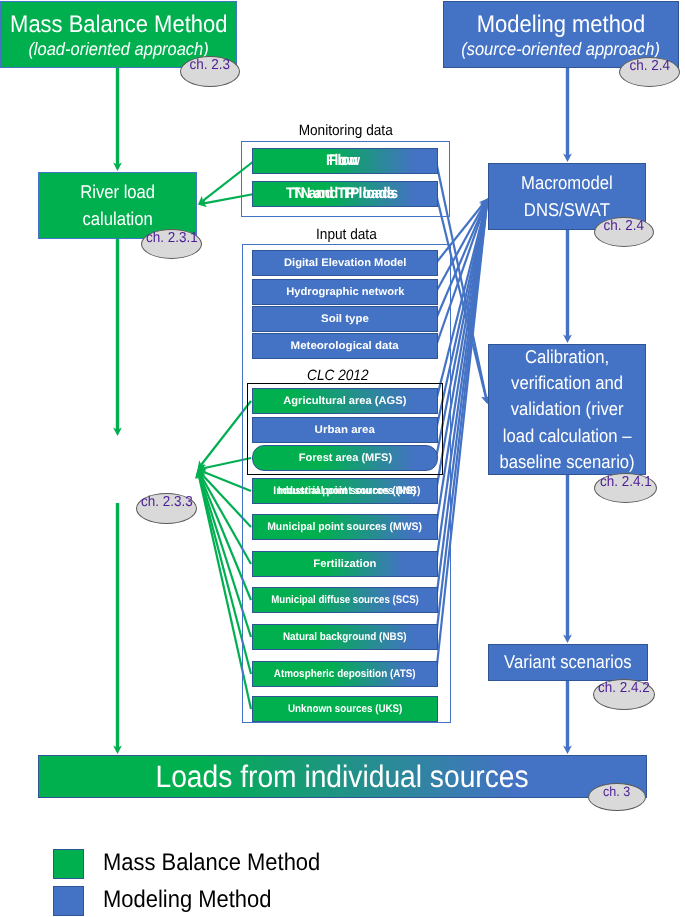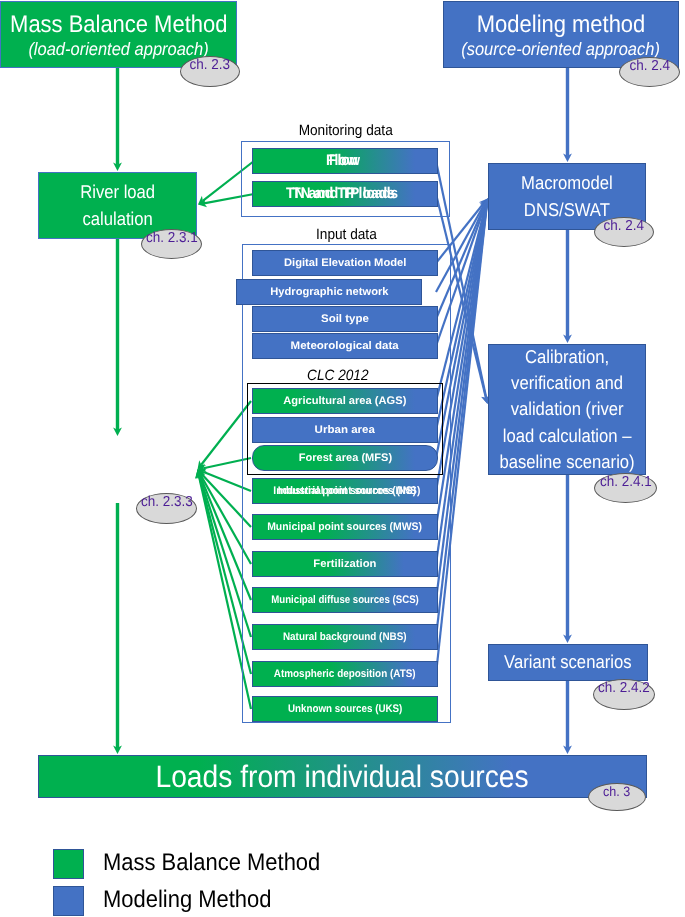--- a/index.html
+++ b/index.html
@@ -177,21 +177,21 @@
         <span style="transform: scaleX(0.88);">Flow</span>
         <span style="position: absolute; left: 0px; right: 0px; text-align: center; transform: translateX(-3.2px) scaleX(0.9);">Flow</span>
       </div>
       <div class="item" style="left: 252px; top: 181px; width: 186px; height: 26px; background: linear-gradient(90deg, rgb(0, 176, 79) 0%, rgb(0, 176, 79) 40%, rgb(68, 114, 196) 88%, rgb(68, 114, 196) 100%); font-size: 15.4px;">
         <span style="transform: scaleX(0.877);">TN and TP loads</span>
         <span style="position: absolute; left: 0px; right: 0px; text-align: center; transform: translateX(-4.5px) scaleX(0.905);">TN and TP loads</span>
       </div>
       <div class="item" style="left: 252px; top: 250px; width: 186px; height: 26px; background: rgb(68, 114, 196);">
         <span style="transform: scaleX(1.017);">Digital Elevation Model</span>
       </div>
-      <div class="item" style="left: 236px; top: 279px; width: 186px; height: 26px; background: rgb(68, 114, 196); justify-content: center;">
+      <div class="item" style="left: 252px; top: 279px; width: 186px; height: 26px; background: rgb(68, 114, 196); justify-content: center;">
         <span style="transform: scaleX(1.013);">Hydrographic network</span>
       </div>
       <div class="item" style="left: 252px; top: 306px; width: 186px; height: 26px; background: rgb(68, 114, 196);">
         <span style="transform: scaleX(1.045);">Soil type</span>
       </div>
       <div class="item" style="left: 252px; top: 333px; width: 186px; height: 26px; background: rgb(68, 114, 196);">
         <span style="transform: scaleX(1.046);">Meteorological data</span>
       </div>
       <div class="item" style="left: 252px; top: 388px; width: 186px; height: 26px; background: linear-gradient(90deg, rgb(0, 176, 79) 0%, rgb(0, 176, 79) 22%, rgb(68, 114, 196) 88%, rgb(68, 114, 196) 100%);">
         <span style="transform: scaleX(1.013);">Agricultural area (AGS)</span>

